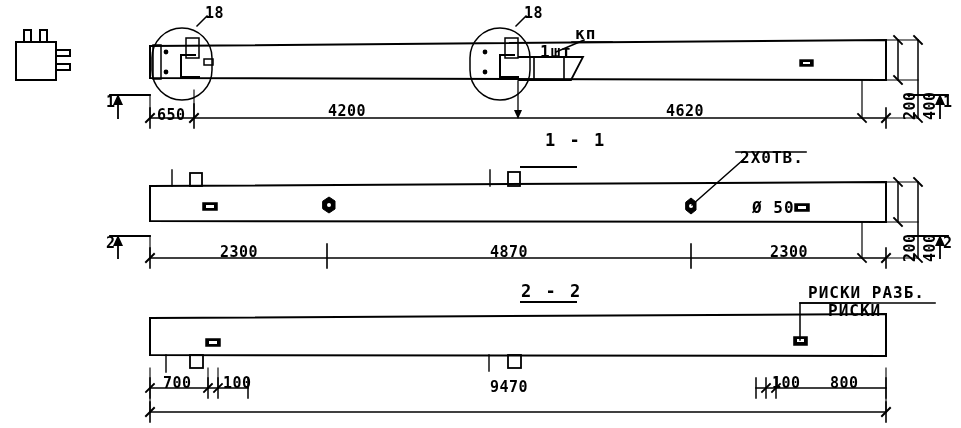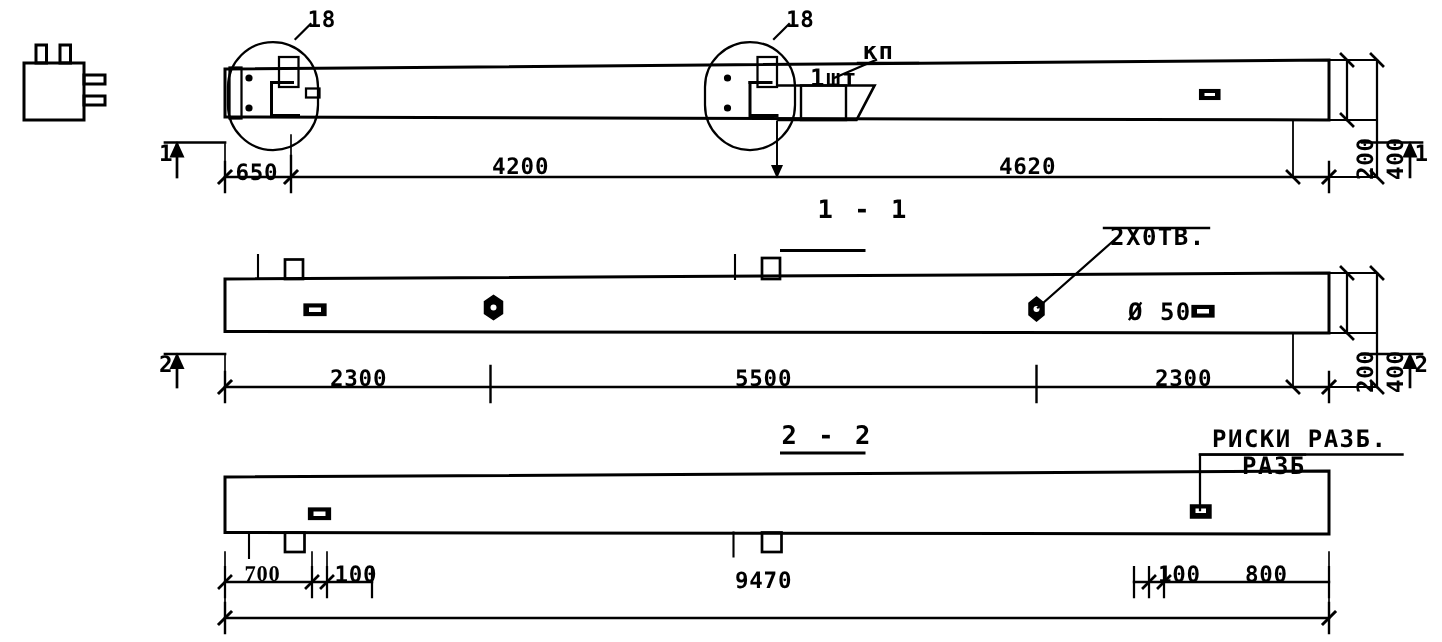--- a/index.html
+++ b/index.html
@@ -216,34 +216,34 @@
 
 <div class="lbl dim" style="left:106px;top:95px;">1</div>
 <div class="lbl dim" style="left:943px;top:95px;">1</div>
 
 <div class="lbl sec" style="left:521px;top:132px;margin-left:24px;">1 - 1</div>
 
 <div class="lbl note" style="left:740px;top:150px;">2Х0ТВ.</div>
 <div class="lbl note" style="left:752px;top:168px;margin-top:32px;">Ø 50</div>
 
 <div class="lbl dim" style="left:220px;top:245px;">2300</div>
-<div class="lbl dim" style="left:490px;top:245px;">5500</div>
+<div class="lbl dim" style="left:490px;top:245px;">4870</div>
 <div class="lbl dim" style="left:770px;top:245px;">2300</div>
 
 <div class="lbl dim rot" style="left:903px;top:262px;">200</div>
 <div class="lbl dim rot" style="left:923px;top:262px;">400</div>
 
 <div class="lbl dim" style="left:106px;top:236px;">2</div>
 <div class="lbl dim" style="left:943px;top:236px;">2</div>
 
 <div class="lbl sec" style="left:521px;top:283px;">2 - 2</div>
 
 <div class="lbl note" style="left:808px;top:285px;">РИСКИ РАЗБ.</div>
-<div class="lbl note" style="left:828px;top:303px;">РАЗБ</div>
-
-<div class="lbl dim" style="left:163px;top:376px;font-family:Liberation Serif, serif;">700</div>
+<div class="lbl note" style="left:828px;top:303px;">РИСКИ</div>
+
+<div class="lbl dim" style="left:163px;top:376px;">700</div>
 <div class="lbl dim" style="left:223px;top:376px;">100</div>
 <div class="lbl dim" style="left:772px;top:376px;">100</div>
 <div class="lbl dim" style="left:830px;top:376px;">800</div>
 
 <div class="lbl dim" style="left:490px;top:380px;">9470</div>
 
 </div>
 
 </body></html>

